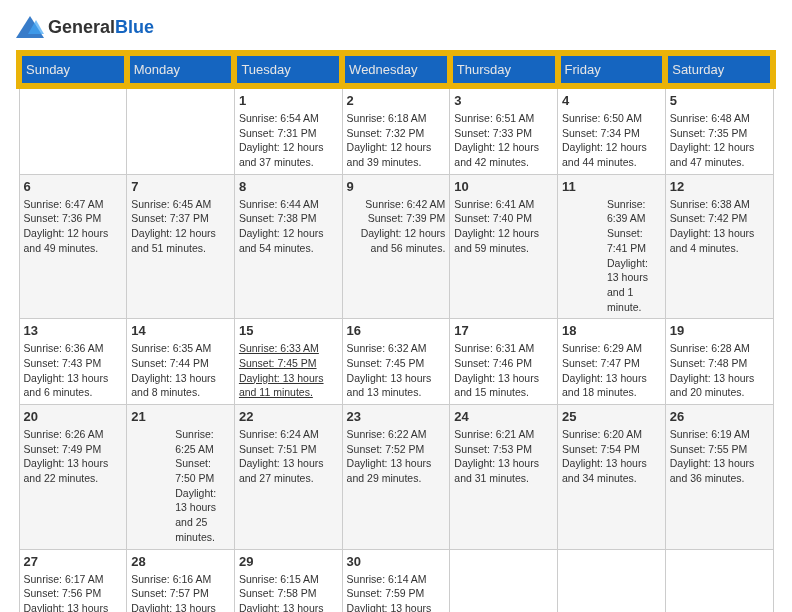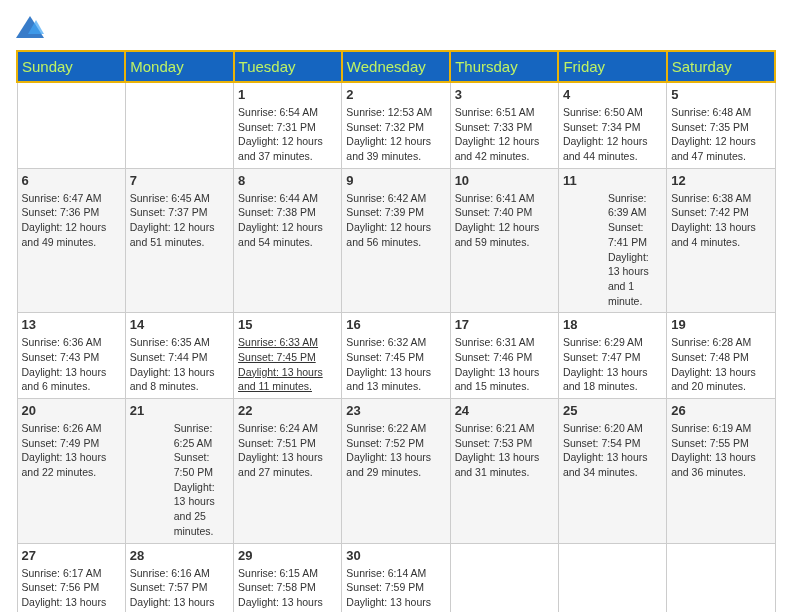--- a/index.html
+++ b/index.html
@@ -47,26 +47,26 @@
       font-size: 16px;
       color: #555;
     }
     .calendar {
       width: 100%;
       border-collapse: collapse;
       font-size: 11px;
     }
     .calendar thead tr th {
       background-color: #1565c0;
-      color: #bef264;
+      color: #e5e5e5;
       padding: 6px 4px;
       text-align: left;
-      font-size: 15px;
+      font-size: 13px;
       font-weight: normal;
-      border: 2px solid #eab308;
+      border: 6px solid #eab308;
     }
     .calendar tbody tr td {
       vertical-align: top;
       border: 1px solid #ccc;
       padding: 4px;
       width: calc(100% / 7);
       min-height: 80px;
       color: #333;
     }
     .day-number {
@@ -95,20 +95,23 @@
   </style>
 </head>
 <body>
 
 <div class="header">
   <div class="logo">
     <svg class="logo-icon" viewBox="0 0 28 22" xmlns="http://www.w3.org/2000/svg">
       <polygon points="14,0 28,22 0,22" fill="#1565c0" opacity="0.85"></polygon>
       <polygon points="20,4 28,18 12,18" fill="#42a5f5" opacity="0.7"></polygon>
     </svg>
+    <div>
+      <span class="logo-text-general">General</span><span class="logo-text-blue">Blue</span>
+    </div>
   </div>
 </div>
 
 <table class="calendar">
   <thead>
     <tr id="day-headers-row">
         <th>Sunday</th>
         <th>Monday</th>
         <th>Tuesday</th>
         <th>Wednesday</th>
@@ -122,21 +125,21 @@
         <td class="empty-cell"></td>
         <td class="empty-cell"></td>
         <td>
           <span class="day-number">1</span>
           <div class="day-info" style="white-space: pre-line;">Sunrise: 6:54 AM
 Sunset: 7:31 PM
 Daylight: 12 hours and 37 minutes.</div>
         </td>
         <td>
           <span class="day-number">2</span>
-          <div class="day-info" style="white-space: pre-line;">Sunrise: 12:53 AM
+          <div class="day-info" style="white-space: pre-line;">Sunrise: 6:18 AM
 Sunset: 7:32 PM
 Daylight: 12 hours and 39 minutes.</div>
         </td>
         <td>
           <span class="day-number">3</span>
           <div class="day-info" style="white-space: pre-line;">Sunrise: 6:51 AM
 Sunset: 7:33 PM
 Daylight: 12 hours and 42 minutes.</div>
         </td>
         <td>
@@ -166,21 +169,21 @@
 Daylight: 12 hours and 51 minutes.</div>
         </td>
         <td>
           <span class="day-number">8</span>
           <div class="day-info" style="white-space: pre-line;">Sunrise: 6:44 AM
 Sunset: 7:38 PM
 Daylight: 12 hours and 54 minutes.</div>
         </td>
         <td>
           <span class="day-number">9</span>
-          <div class="day-info" style="white-space: pre-line;">Sunrise: 6:42 AM
+          <div class="day-info" style="white-space: pre-line; text-align: right;">Sunrise: 6:42 AM
 Sunset: 7:39 PM
 Daylight: 12 hours and 56 minutes.</div>
         </td>
         <td>
           <span class="day-number">10</span>
           <div class="day-info" style="white-space: pre-line;">Sunrise: 6:41 AM
 Sunset: 7:40 PM
 Daylight: 12 hours and 59 minutes.</div>
         </td>
         <td>

